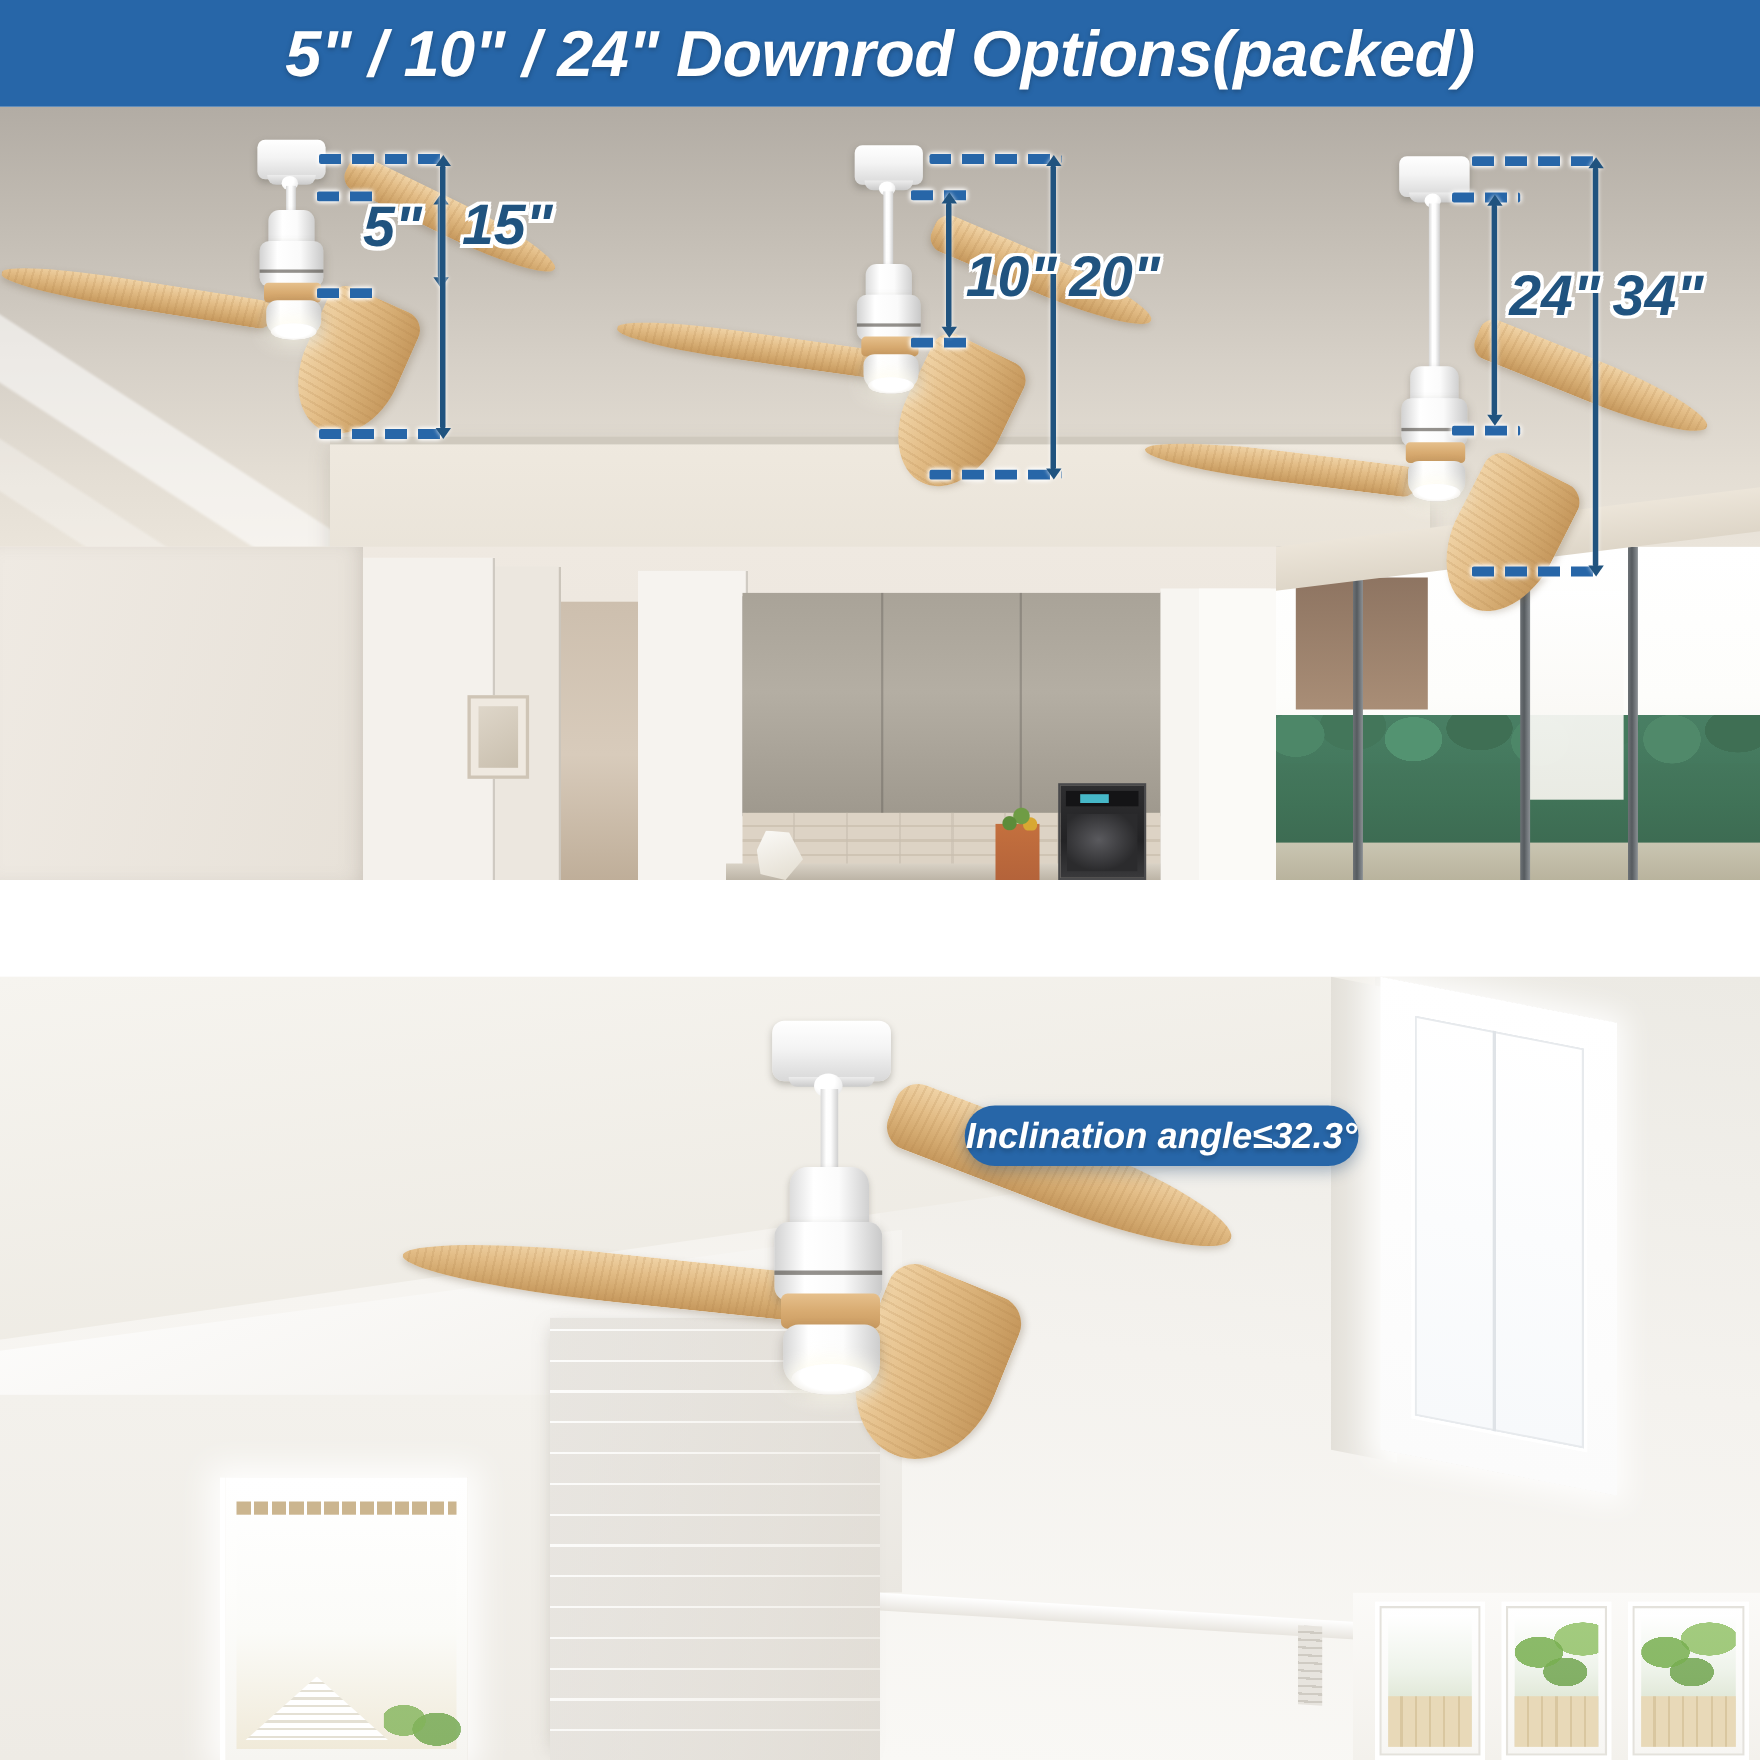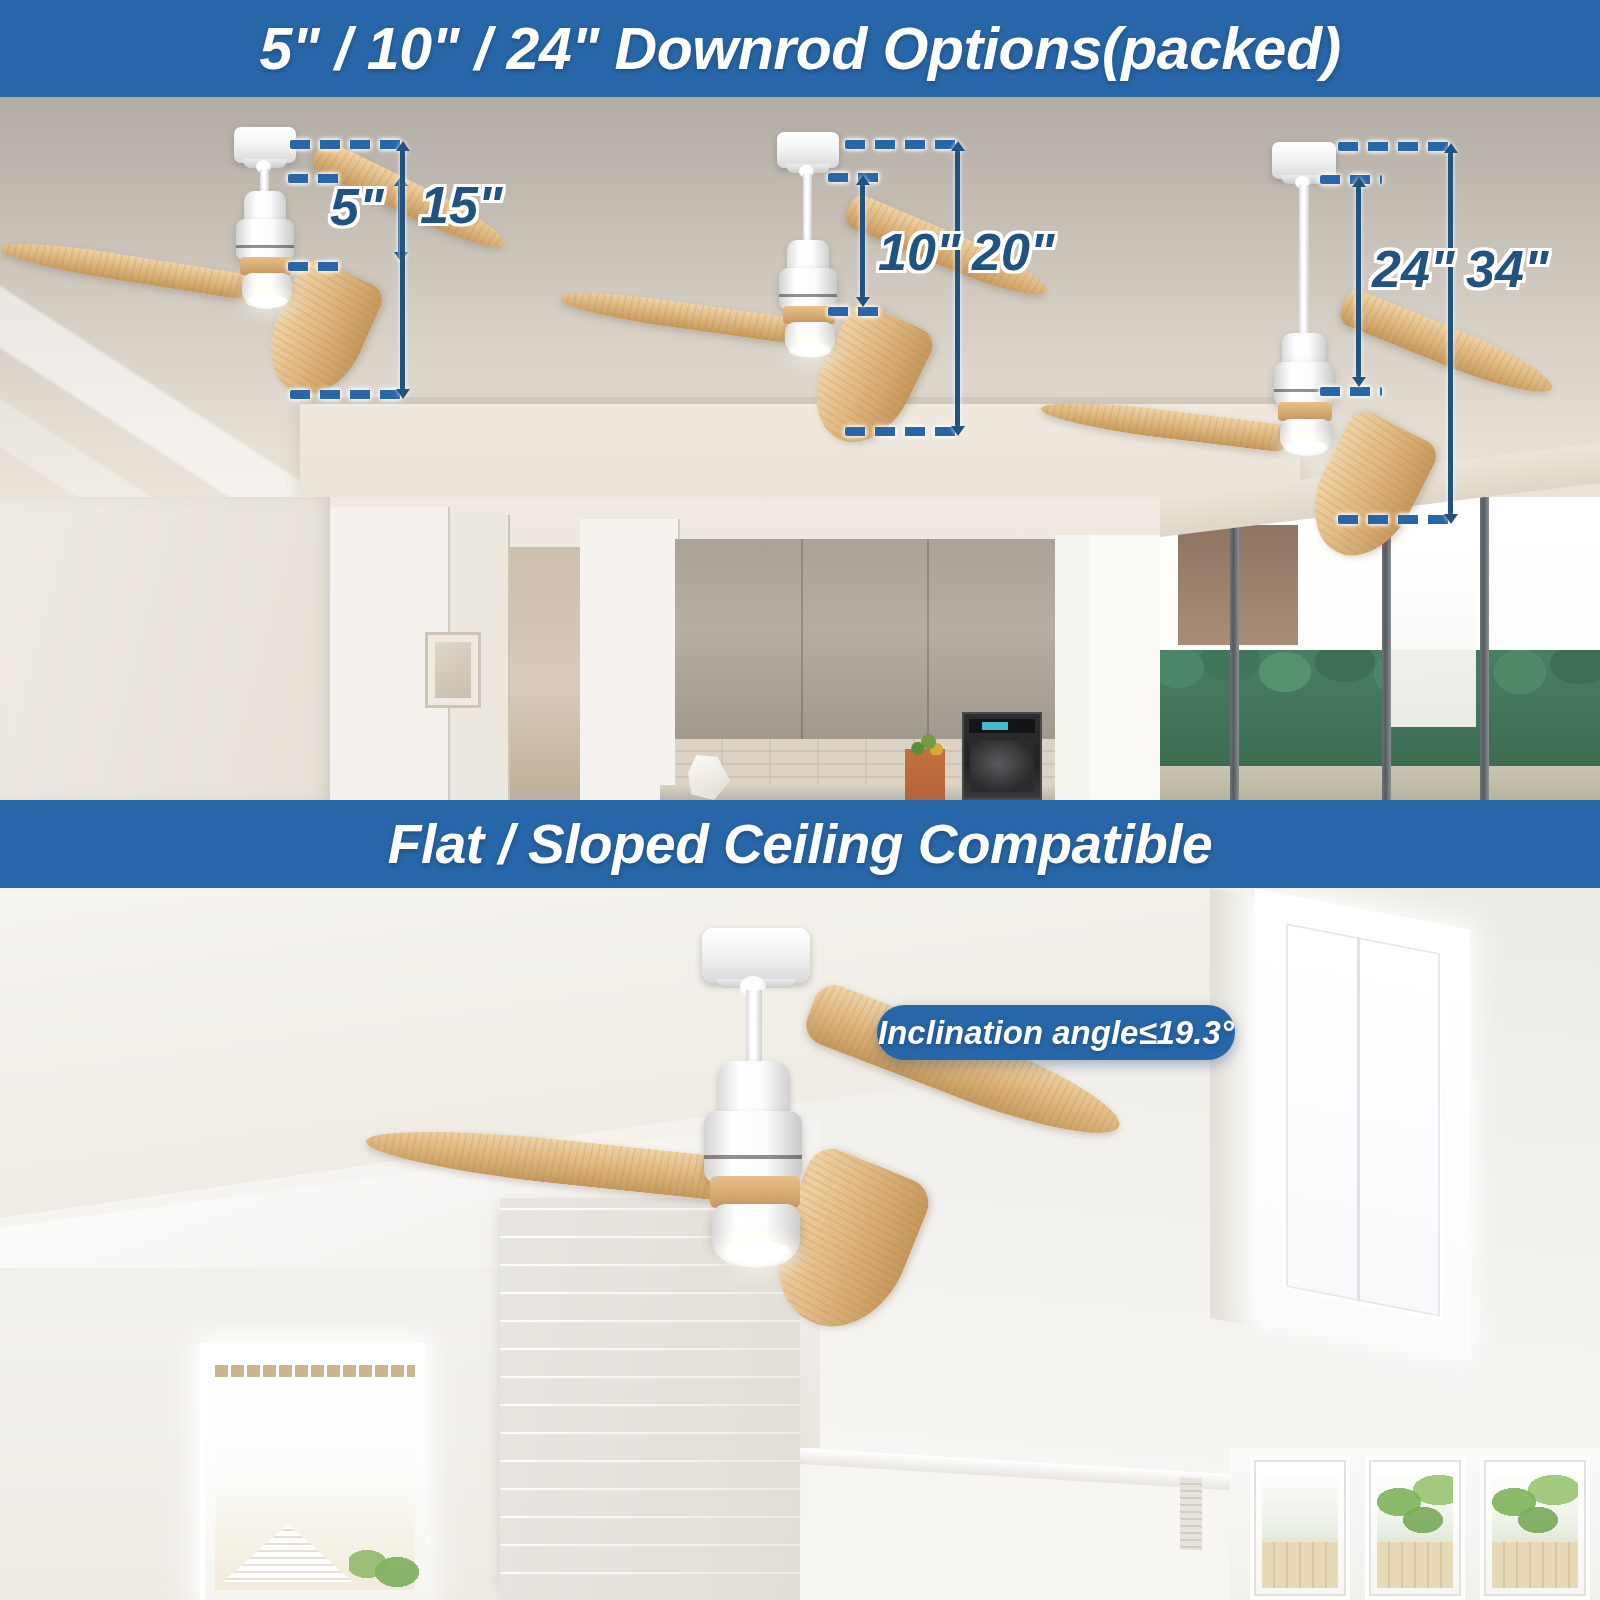--- a/index.html
+++ b/index.html
@@ -555,23 +555,20 @@
       <div class="dash-h" style="left:1320px; top:290px; width:62px;"></div>
       <div class="dash-h" style="left:1338px; top:418px; width:120px;"></div>
       <div class="arrow-v" style="left:1356px; top:89px; height:192px;"></div>
       <div class="arrow-v" style="left:1448px; top:55px; height:363px;"></div>
       <div class="dim-label" style="left:1372px; top:142px; font-size:52px;">24"</div>
       <div class="dim-label" style="left:1466px; top:142px; font-size:52px;">34"</div>
     </div>
 
   </div>
 
-  <div class="banner" id="banner-mid">
-    <div class="banner-text">Flat / Sloped Ceiling Compatible</div>
-  </div>
 
   <div class="scene-bot">
 
     <div class="wall-bot-right"></div>
     <div class="slope-ceiling"></div>
     <div class="slope-under"></div>
     <div class="dormer-reveal"></div>
     <div class="dormer">
       <div class="pane"></div>
     </div>
@@ -617,18 +614,18 @@
       <div class="motor" style="left:64px; top:183px; width:98px; height:72px; border-radius:13px;">
         <div class="ring" style="top:44px; height:4px;"></div>
       </div>
       <div class="hub-wood" style="left:70px; top:248px; width:90px; height:32px; border-radius:6px;"></div>
       <div class="lightkit" style="left:72px; top:276px; width:88px; height:58px; border-radius:14px 14px 22px 22px;">
         <div class="lens" style="bottom:-6px; height:28px;"></div>
       </div>
     </div>
 
     <div class="pill" style="left:877px; top:117px; width:358px; height:55px;">
-      <span>Inclination angle≤19.3°</span>
+      <span>Inclination angle≤32.3°</span>
     </div>
 
   </div>
 
 </div>
 
 </body></html>

